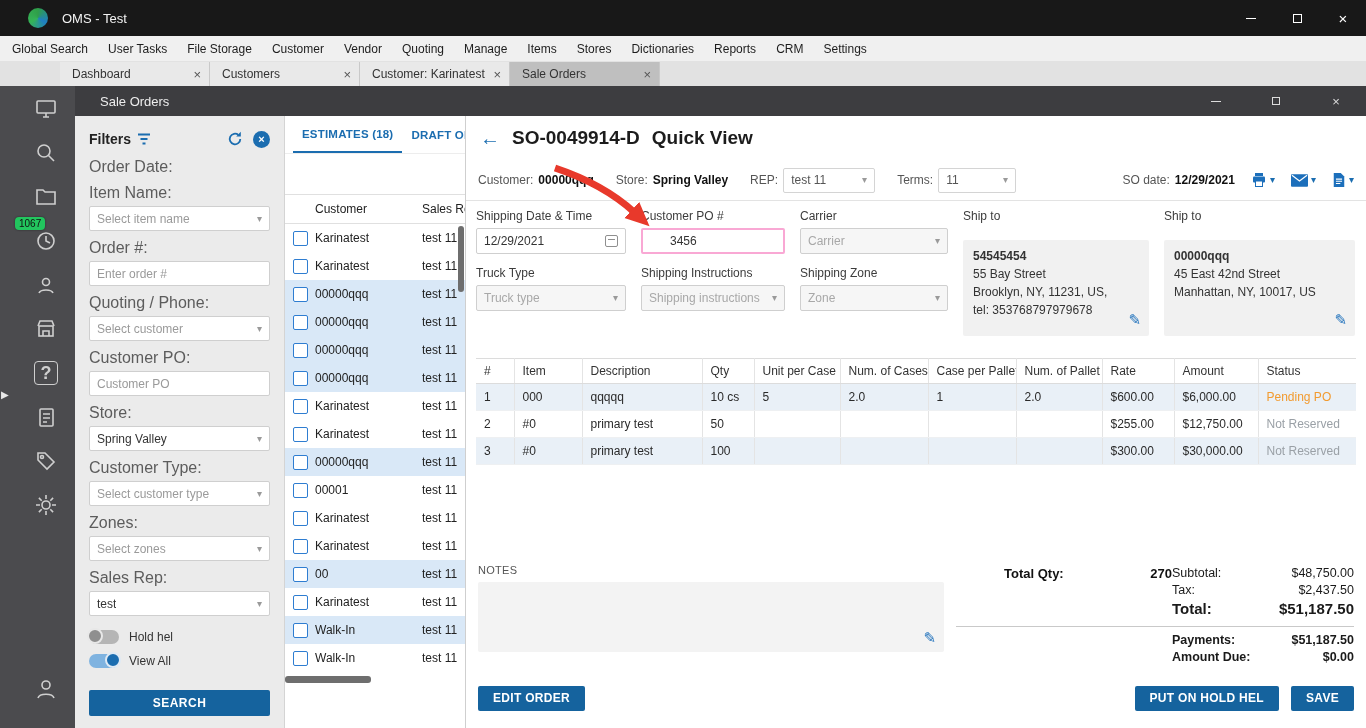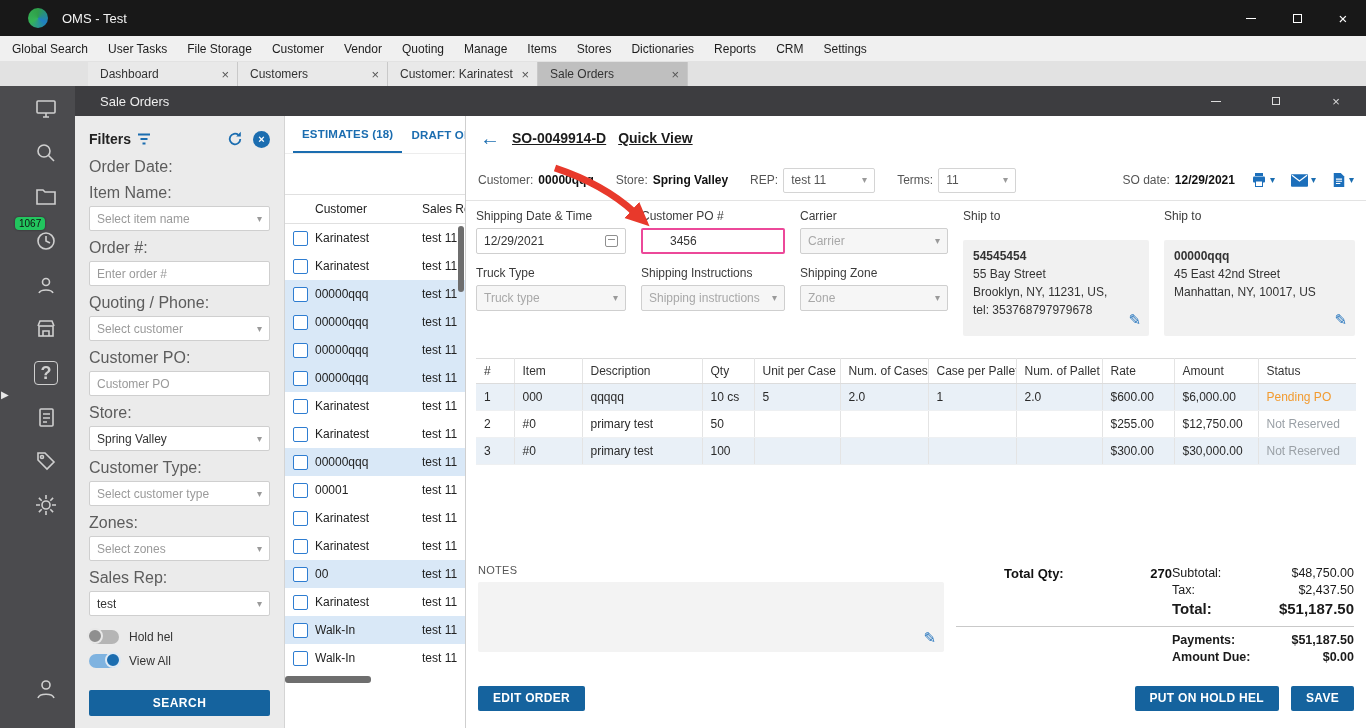--- a/index.html
+++ b/index.html
@@ -15,21 +15,21 @@
   .win-controls{margin-left:auto;display:flex;height:100%;}
   .win-btn{width:46px;height:100%;display:flex;align-items:center;justify-content:center;color:#fff;font-size:15px;cursor:default;}
   .mini{display:inline-block;width:10px;border-bottom:1px solid #fff;}
   .rest{display:inline-block;width:9px;height:9px;border:1px solid #fff;}
 
   
   .menubar{height:26px;background:#f0f0f0;display:flex;align-items:center;padding-left:2px;border-bottom:1px solid #e2e2e2;}
   .mitem{padding:0 10px;line-height:26px;color:#1d1d1d;font-size:12px;white-space:nowrap;}
 
   
-  .tabbar{height:24px;background:#e2e2e2;display:flex;align-items:stretch;padding-left:88px;}
+  .tabbar{height:24px;background:#e2e2e2;display:flex;align-items:stretch;padding-left:60px;}
   .tab{width:150px;display:flex;align-items:center;padding:0 8px 0 12px;background:#e9e9e9;
        border-right:1px solid #c9c9c9;font-size:12px;color:#333;}
   .tab.active{background:#bfbfbf;}
   .tlabel{overflow:hidden;white-space:nowrap;flex:1;}
   .tclose{color:#555;font-size:13px;margin-left:6px;}
 
   
   .main{position:absolute;top:86px;left:0;right:0;bottom:0;display:flex;}
 
   
@@ -90,38 +90,38 @@
   .orow.hl{background:#d9e8f7;}
   .vscroll{position:absolute;right:1px;top:110px;bottom:14px;width:6px;}
   .vthumb{width:6px;height:66px;background:#6e6e6e;border-radius:3px;}
   .hscroll{margin-top:4px;height:7px;flex:0 0 7px;position:relative;}
   .hthumb{position:absolute;left:0;top:0;height:7px;width:86px;background:#6e6e6e;border-radius:3px;}
 
   
   .quickview{flex:1;min-width:0;display:flex;flex-direction:column;background:#fff;position:relative;}
   .qv-title{display:flex;align-items:center;height:44px;padding:0 14px;gap:12px;}
   .back{color:#1b6db0;font-size:20px;font-weight:bold;}
-  .ordno,.qvt{font-size:14px;font-weight:bold;color:#1c1c1c;text-decoration:underline;}
+  .ordno,.qvt{font-size:19px;font-weight:bold;color:#1c1c1c;}
   .qv-header{height:41px;flex:0 0 41px;display:flex;align-items:center;padding:0 12px;border-bottom:1px solid #e3e3e3;}
   .pl{color:#555;margin-right:5px;white-space:nowrap;}
   .pv{font-weight:bold;color:#111;white-space:nowrap;}
   .ml{margin-left:22px;}
   .qsel{height:25px;border:1px solid #d4d4d4;border-radius:2px;display:inline-flex;align-items:center;padding:0 7px;color:#555;background:#fff;}
   .qsel.w90{width:92px;} .qsel.w78{width:78px;}
   .qv-header .spacer{flex:1;}
   .hicon{display:inline-flex;align-items:center;gap:3px;margin-left:16px;}
   .hicon .caret{color:#1b6db0;margin-left:0;}
 
   .ship-grid{display:flex;padding:8px 11px 10px 10px;gap:15px;flex:0 0 126px;}
   .sg-col{display:flex;flex-direction:column;gap:12px;}
   .c1{width:150px;} .c2{width:144px;} .c3{width:148px;} .c4{width:186px;} .c5{flex:1;}
   .lbl{font-size:12px;color:#3c3c3c;margin-bottom:5px;}
   .control{height:26px;border:1px solid #cfcfcf;border-radius:2px;display:flex;align-items:center;padding:0 7px;background:#fff;font-size:12px;color:#333;}
   .control.disabled{background:#f6f6f6;color:#a8a8a8;}
-  .control.focus{border:2px solid #ec4899;padding-left:27px;}
+  .control.focus{border:2px solid #f9a8d4;padding-left:27px;}
   .addr-box{background:#f1f1f1;border-radius:2px;padding:7px 10px;font-size:12px;color:#333;line-height:1.5;position:relative;min-height:96px;}
   .addr-box .line1{font-weight:bold;}
   .pencil{position:absolute;right:8px;bottom:5px;color:#1c6fbb;font-size:15px;}
 
   .items-table{table-layout:fixed;width:calc(100% - 20px);margin:12px 10px 0;border-collapse:collapse;font-size:12px;}
   .items-table th{font-weight:normal;text-align:left;color:#333;padding:5px 8px;
                   border-top:1px solid #dcdcdc;border-bottom:1px solid #dcdcdc;border-right:1px solid #e4e4e4;background:#fff;white-space:nowrap;overflow:hidden;}
   .items-table th:last-child{border-right:none;}
   .items-table td{padding:6px 8px;border-right:1px solid #e4e4e4;border-bottom:1px solid #eef0f2;white-space:nowrap;overflow:hidden;color:#2a2a2a;}
   .items-table td:last-child{border-right:none;}

